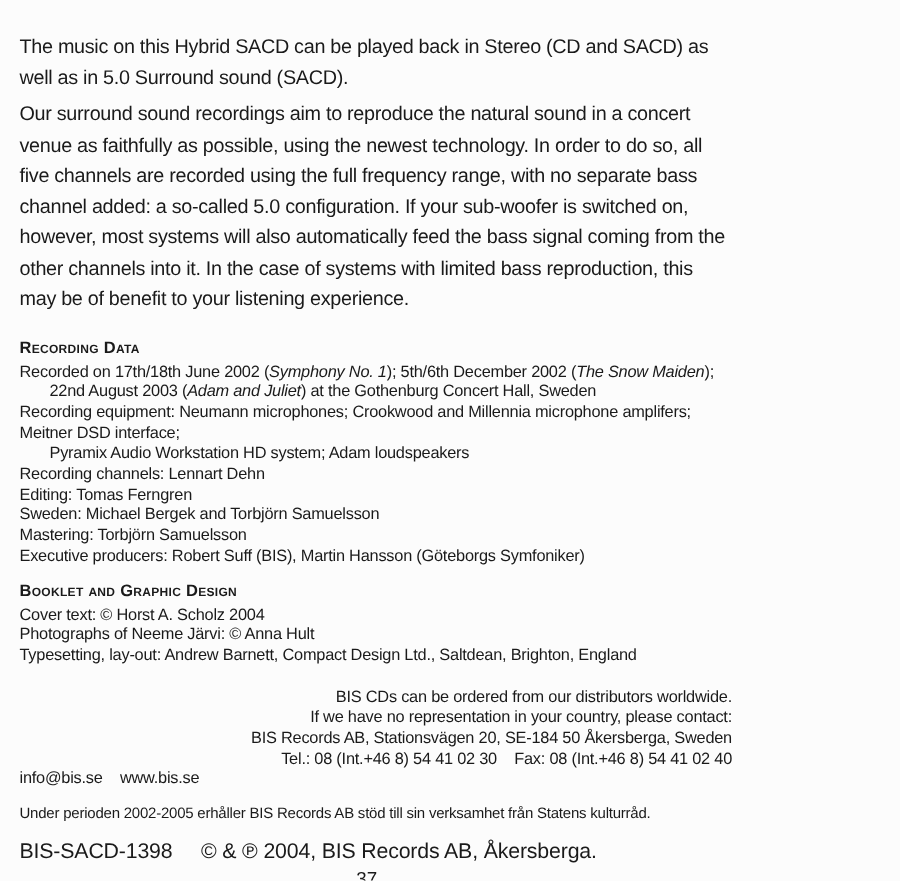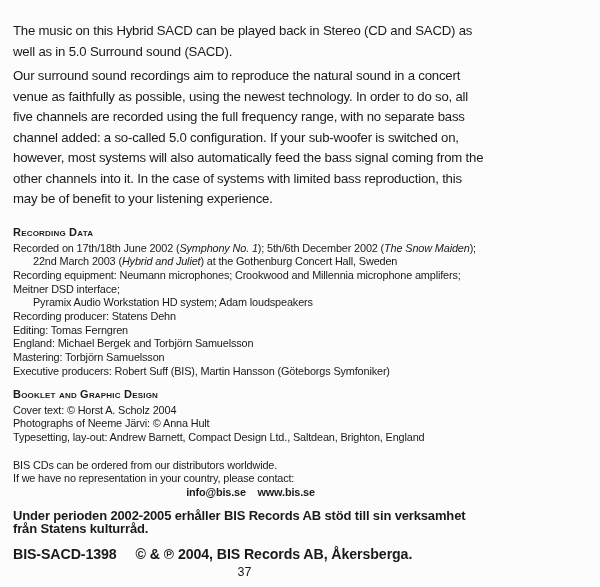--- a/index.html
+++ b/index.html
@@ -27,78 +27,78 @@
     margin: 16px 0 4px 0;
   }
   .sc-head.second { margin-top: 9px; }
   .lines .info-line {
     font-size: 10.9px; line-height: 13.7px;
     letter-spacing: -0.15px;
     white-space: pre-wrap;
     max-width: 578px;
   }
   .lines .info-line.indent { padding-left: 20px; }
-  .block-gap { margin-top: 14px; }
+  .block-gap { margin-top: 14px; text-align: right; }
   .contact-line {
     font-size: 10.9px; line-height: 13.7px;
-    font-weight: 700; letter-spacing: -0.15px;
+    font-weight: 400; letter-spacing: -0.15px;
     white-space: pre-wrap;
-    text-align: center;
   }
   .grant {
-    font-size: 13px; line-height: 13.7px;
+    font-size: 10px; line-height: 13.7px;
     letter-spacing: -0.15px;
     margin: 9px 0 0 0;
-    font-weight: bold;
   }
   .footer-line {
     margin-top: 10px;
     display: flex; align-items: flex-start; gap: 19px;
     font-size: 14.2px; letter-spacing: -0.1px;
-    font-weight: 700;
+    font-weight: 400;
   }
   .page-number {
     margin-top: 3px;
     text-align: center;
     font-size: 12.5px;
     padding-right: 12px;
   }
   .it { font-style: italic; }
 </style>
 </head>
 <body>
 
 <div class="page">
 
   <p class="para">The music on this Hybrid SACD can be played back in Stereo (CD and SACD) as well as in 5.0 Surround sound (SACD).</p>
   <p class="para">Our surround sound recordings aim to reproduce the natural sound in a concert venue as faithfully as possible, using the newest technology. In order to do so, all five channels are recorded using the full frequency range, with no separate bass channel added: a so-called 5.0 configuration. If your sub-woofer is switched on, however, most systems will also automatically feed the bass signal coming from the other channels into it. In the case of systems with limited bass reproduction, this may be of benefit to your listening experience.</p>
 
   <h2 class="sc-head">Recording Data</h2>
   <div class="lines">
       <div class="info-line"><span>Recorded on 17th/18th June 2002 (</span><span class="it">Symphony No. 1</span><span>); 5th/6th December 2002 (</span><span class="it">The Snow Maiden</span><span>);</span></div>
-      <div class="info-line indent"><span>22nd March 2003 (</span><span class="it">Hybrid and Juliet</span><span>) at the Gothenburg Concert Hall, Sweden</span></div>
+      <div class="info-line indent"><span>22nd August 2003 (</span><span class="it">Adam and Juliet</span><span>) at the Gothenburg Concert Hall, Sweden</span></div>
       <div class="info-line"><span>Recording equipment: Neumann microphones; Crookwood and Millennia microphone amplifers; Meitner DSD interface;</span></div>
       <div class="info-line indent"><span>Pyramix Audio Workstation HD system; Adam loudspeakers</span></div>
-      <div class="info-line"><span>Recording producer: Statens Dehn</span></div>
+      <div class="info-line"><span>Recording channels: Lennart Dehn</span></div>
       <div class="info-line"><span>Editing: Tomas Ferngren</span></div>
-      <div class="info-line"><span>England: Michael Bergek and Torbjörn Samuelsson</span></div>
+      <div class="info-line"><span>Sweden: Michael Bergek and Torbjörn Samuelsson</span></div>
       <div class="info-line"><span>Mastering: Torbjörn Samuelsson</span></div>
       <div class="info-line"><span>Executive producers: Robert Suff (BIS), Martin Hansson (Göteborgs Symfoniker)</span></div>
     </div>
 
   <h2 class="sc-head second">Booklet and Graphic Design</h2>
   <div class="lines">
       <div class="info-line"><span>Cover text: © Horst A. Scholz 2004</span></div>
       <div class="info-line"><span>Photographs of Neeme Järvi: © Anna Hult</span></div>
       <div class="info-line"><span>Typesetting, lay-out: Andrew Barnett, Compact Design Ltd., Saltdean, Brighton, England</span></div>
     </div>
 
   <div class="lines block-gap">
       <div class="info-line"><span>BIS CDs can be ordered from our distributors worldwide.</span></div>
       <div class="info-line"><span>If we have no representation in your country, please contact:</span></div>
+      <div class="info-line"><span>BIS Records AB, Stationsvägen 20, SE-184 50 Åkersberga, Sweden</span></div>
+      <div class="info-line"><span>Tel.: 08 (Int.+46 8) 54 41 02 30    Fax: 08 (Int.+46 8) 54 41 02 40</span></div>
     </div>
   <div class="contact-line"><span>info@bis.se</span><span>    </span><span>www.bis.se</span></div>
 
   <p class="grant">Under perioden 2002-2005 erhåller BIS Records AB stöd till sin verksamhet från Statens kulturråd.</p>
 
   <div class="footer-line">
     <span>BIS-SACD-1398</span>
     <span>© &amp; ℗ 2004, BIS Records AB, Åkersberga.</span>
   </div>
 

